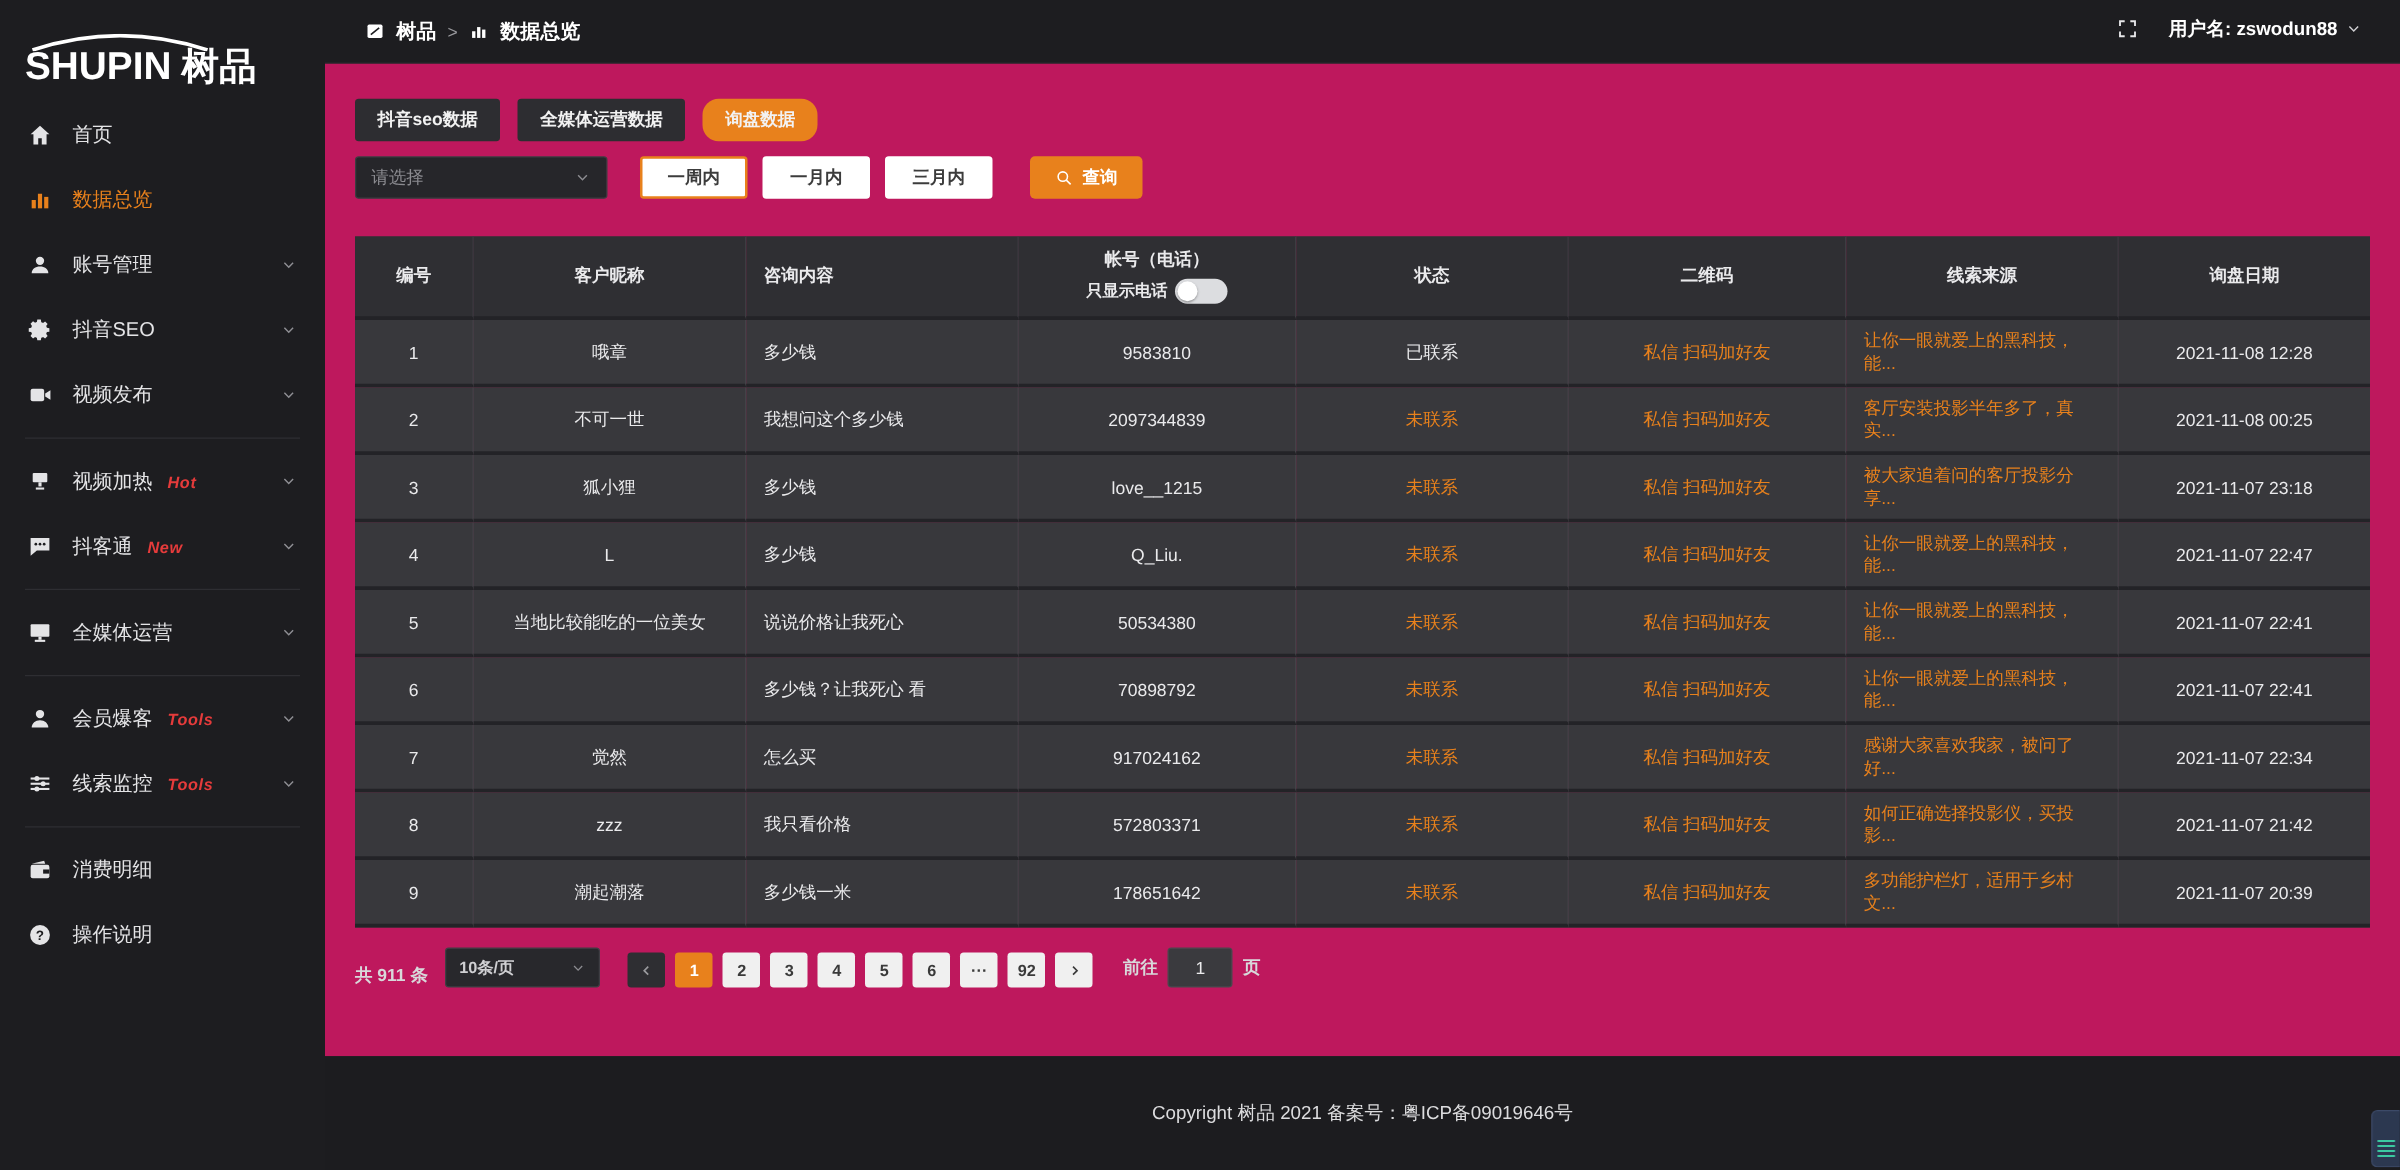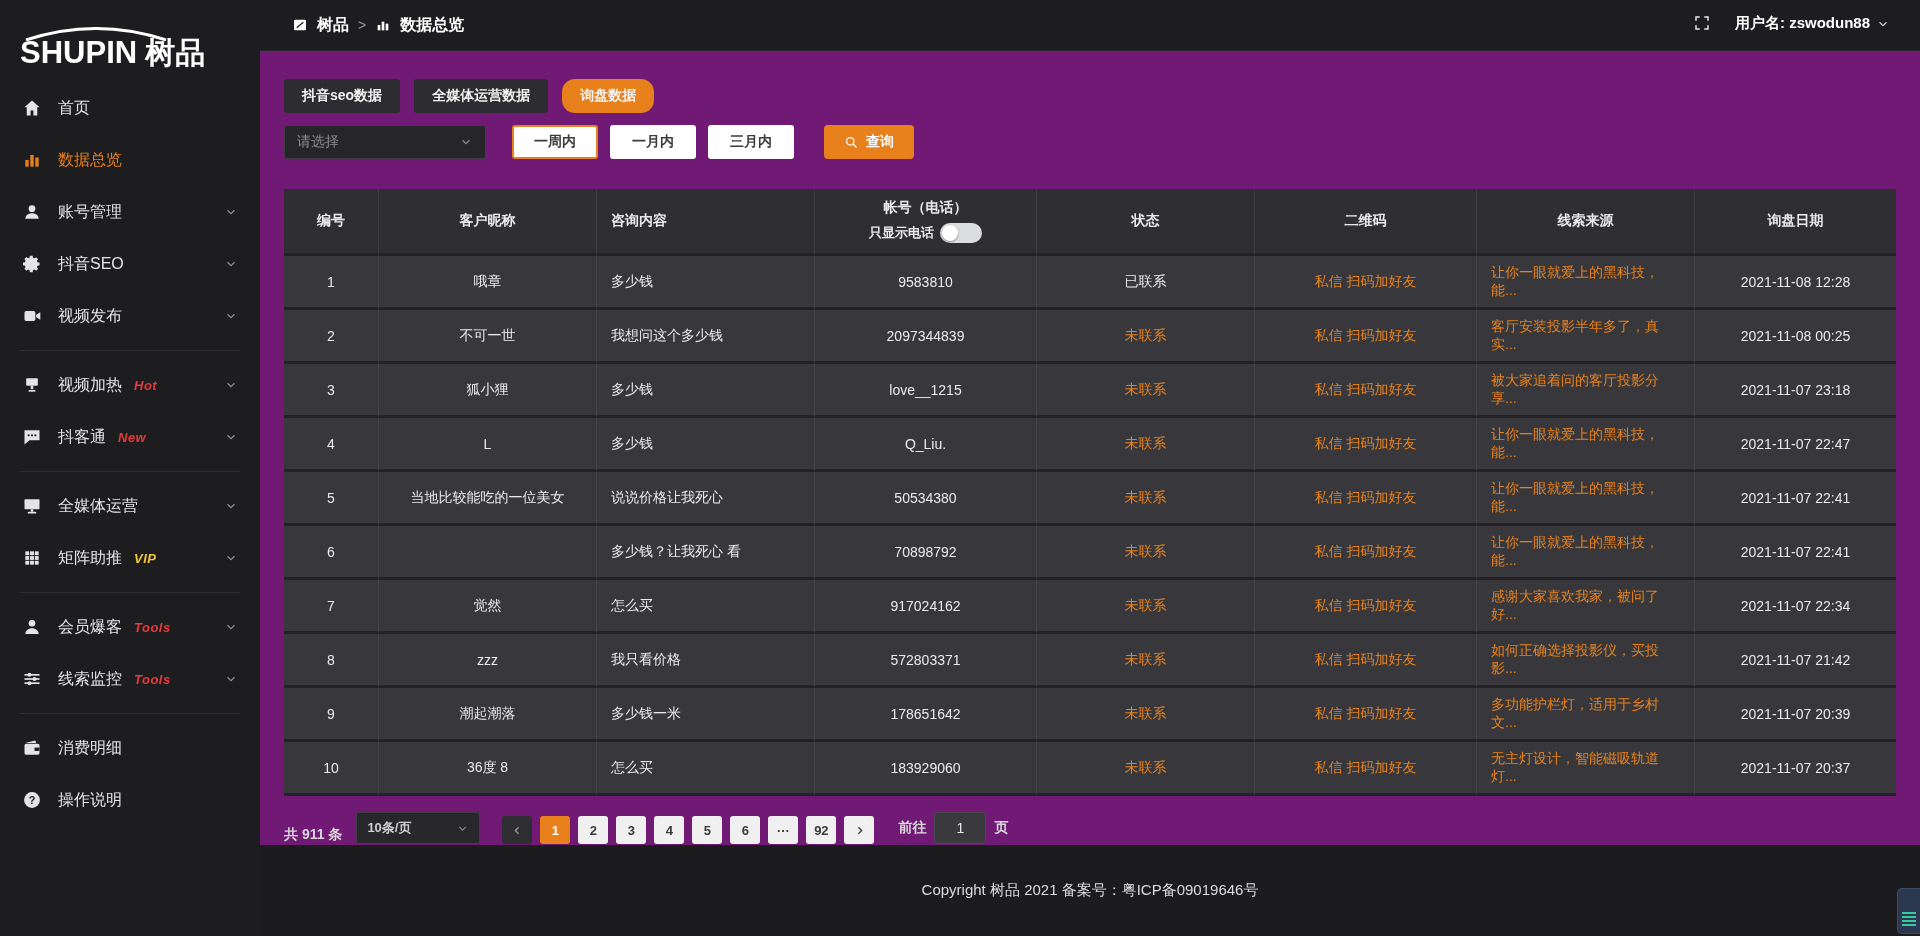--- a/index.html
+++ b/index.html
@@ -27,21 +27,21 @@
   .topbar{height:50px;background:#1d1d20;border-bottom:1px solid #2a2a2e;display:flex;align-items:center;justify-content:space-between;padding:0 30px 0 32px;}
   .breadcrumb{display:flex;align-items:center;gap:9px;color:#fff;font-size:16px;font-weight:bold;}
   .crumb-icon{display:flex;}
   .crumb-icon svg{width:16px;height:16px;fill:#fff;}
   .crumb-sep{color:#9a9a9e;font-weight:normal;font-size:14px;}
   .user-area{display:flex;align-items:flex-start;gap:24px;}
   .fs-icon svg{width:18px;height:18px;fill:none;stroke:#e6e6e8;stroke-width:2;}
   .user-name{display:flex;align-items:center;gap:6px;color:#fff;font-size:15px;font-weight:bold;cursor:pointer;}
   .user-name svg{width:14px;height:14px;fill:none;stroke:#cfcfd2;stroke-width:2;}
   
-  .content{flex:1;background:#701a75;padding:28px 24px 0;}
+  .content{flex:1;background:#be185d;padding:28px 24px 0;}
   .tabs{display:flex;gap:14px;}
   .tab{height:34px;padding:0 18px;background:#2d2d31;color:#f2f2f2;font-size:14px;font-weight:bold;border-radius:3px;display:flex;align-items:center;cursor:pointer;}
   .tab.active{background:#e8811c;border-radius:13px;}
   .filter-row{display:flex;align-items:center;gap:14px;margin-top:12px;}
   .select{width:176px;height:32px;background:#26262a;border:1px solid #3c3c41;border-radius:3px;color:#8b8b90;font-size:14px;display:flex;align-items:center;justify-content:space-between;padding:0 12px;cursor:pointer;}
   .select svg{width:14px;height:14px;fill:none;stroke:#8b8b90;stroke-width:2;}
   .periods{display:flex;gap:12px;margin-left:12px;}
   .period{height:30px;min-width:62px;padding:0 10px;background:#fff;color:#3c3c3c;font-size:14px;font-weight:bold;border:2px solid #fff;border-radius:3px;display:flex;align-items:center;justify-content:center;cursor:pointer;}
   .period.active{border-color:#e8811c;}
   .btn-search{height:34px;padding:0 20px;margin-left:16px;background:#e8811c;border:none;border-radius:4px;color:#fff;font-size:14px;font-weight:bold;display:flex;align-items:center;gap:7px;cursor:pointer;}
@@ -194,42 +194,20 @@
         <div class="side-item">
     <span class="s-icon">
             <svg viewBox="0 0 24 24">
               <rect x="3" y="4" width="18" height="12" rx="1"></rect>
               <rect x="10.5" y="16" width="3" height="3"></rect>
               <rect x="7" y="19" width="10" height="2"></rect>
             </svg>
           </span>
     <span class="s-label">全媒体运营</span>
 
-    <span class="s-chevron">
-            <svg viewBox="0 0 24 24">
-              <path d="M6 9l6 6 6-6"></path>
-            </svg>
-          </span>
-  </div>
-        <div class="side-item">
-    <span class="s-icon">
-            <svg viewBox="0 0 24 24">
-              <rect x="4" y="4" width="4.6" height="4.6"></rect>
-              <rect x="9.7" y="4" width="4.6" height="4.6"></rect>
-              <rect x="15.4" y="4" width="4.6" height="4.6"></rect>
-              <rect x="4" y="9.7" width="4.6" height="4.6"></rect>
-              <rect x="9.7" y="9.7" width="4.6" height="4.6"></rect>
-              <rect x="15.4" y="9.7" width="4.6" height="4.6"></rect>
-              <rect x="4" y="15.4" width="4.6" height="4.6"></rect>
-              <rect x="9.7" y="15.4" width="4.6" height="4.6"></rect>
-              <rect x="15.4" y="15.4" width="4.6" height="4.6"></rect>
-            </svg>
-          </span>
-    <span class="s-label">矩阵助推</span>
-    <span class="s-badge" style="color: rgb(242, 197, 61);">VIP</span>
     <span class="s-chevron">
             <svg viewBox="0 0 24 24">
               <path d="M6 9l6 6 6-6"></path>
             </svg>
           </span>
   </div>
         <div class="side-divider"></div>
         <div class="side-item">
     <span class="s-icon">
             <svg viewBox="0 0 24 24">
@@ -463,30 +441,20 @@
             <tr>
     <td class="tc"><span class="v">9</span></td>
     <td class="tc"><span class="v">潮起潮落</span></td>
     <td class="tl"><span class="v">多少钱一米</span></td>
     <td class="tc"><span class="v">178651642</span></td>
     <td class="tc"><span class="v st">未联系</span></td>
     <td class="tc"><a class="v lnk">私信 扫码加好友</a></td>
     <td class="tl"><a class="v lnk">多功能护栏灯，适用于乡村文...</a></td>
     <td class="tc"><span class="v">2021-11-07 20:39</span></td>
   </tr>
-            <tr>
-    <td class="tc"><span class="v">10</span></td>
-    <td class="tc"><span class="v">36度 8</span></td>
-    <td class="tl"><span class="v">怎么买</span></td>
-    <td class="tc"><span class="v">183929060</span></td>
-    <td class="tc"><span class="v st">未联系</span></td>
-    <td class="tc"><a class="v lnk">私信 扫码加好友</a></td>
-    <td class="tl"><a class="v lnk">无主灯设计，智能磁吸轨道灯...</a></td>
-    <td class="tc"><span class="v">2021-11-07 20:37</span></td>
-  </tr>
           </tbody>
       </table>
 
       <div class="pagination">
         <span class="pg-total">共 911 条</span>
         <div class="pg-size">
           <span>10条/页</span>
           <svg viewBox="0 0 24 24">
               <path d="M6 9l6 6 6-6"></path>
             </svg>

